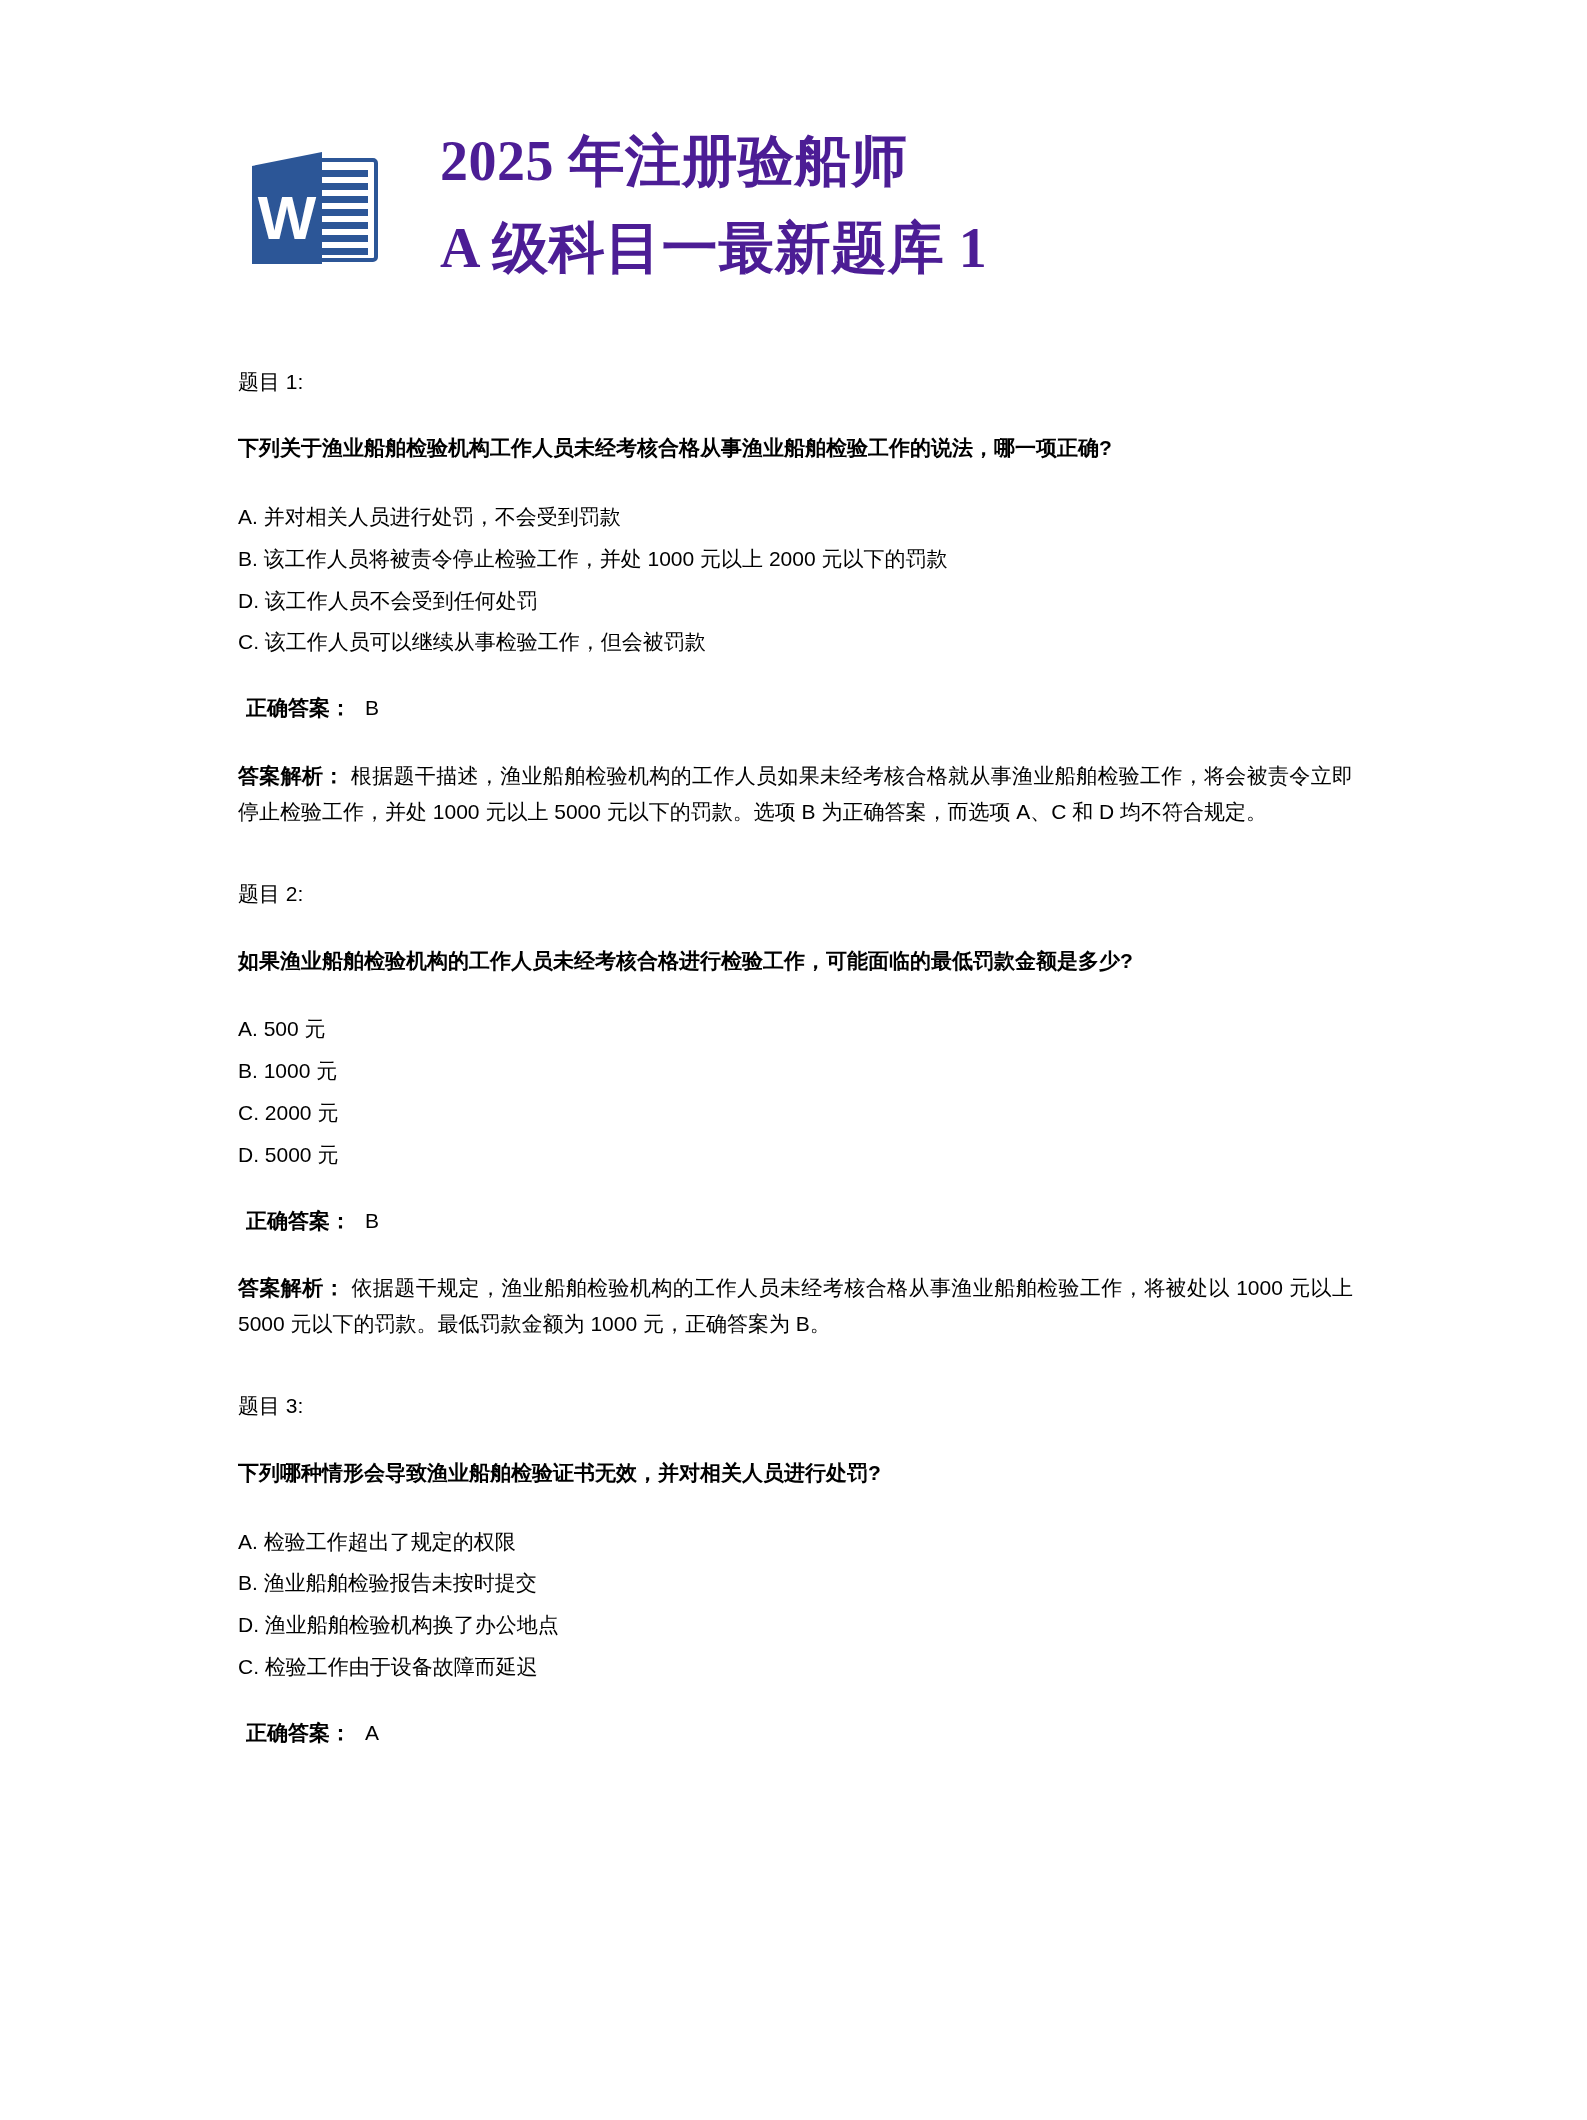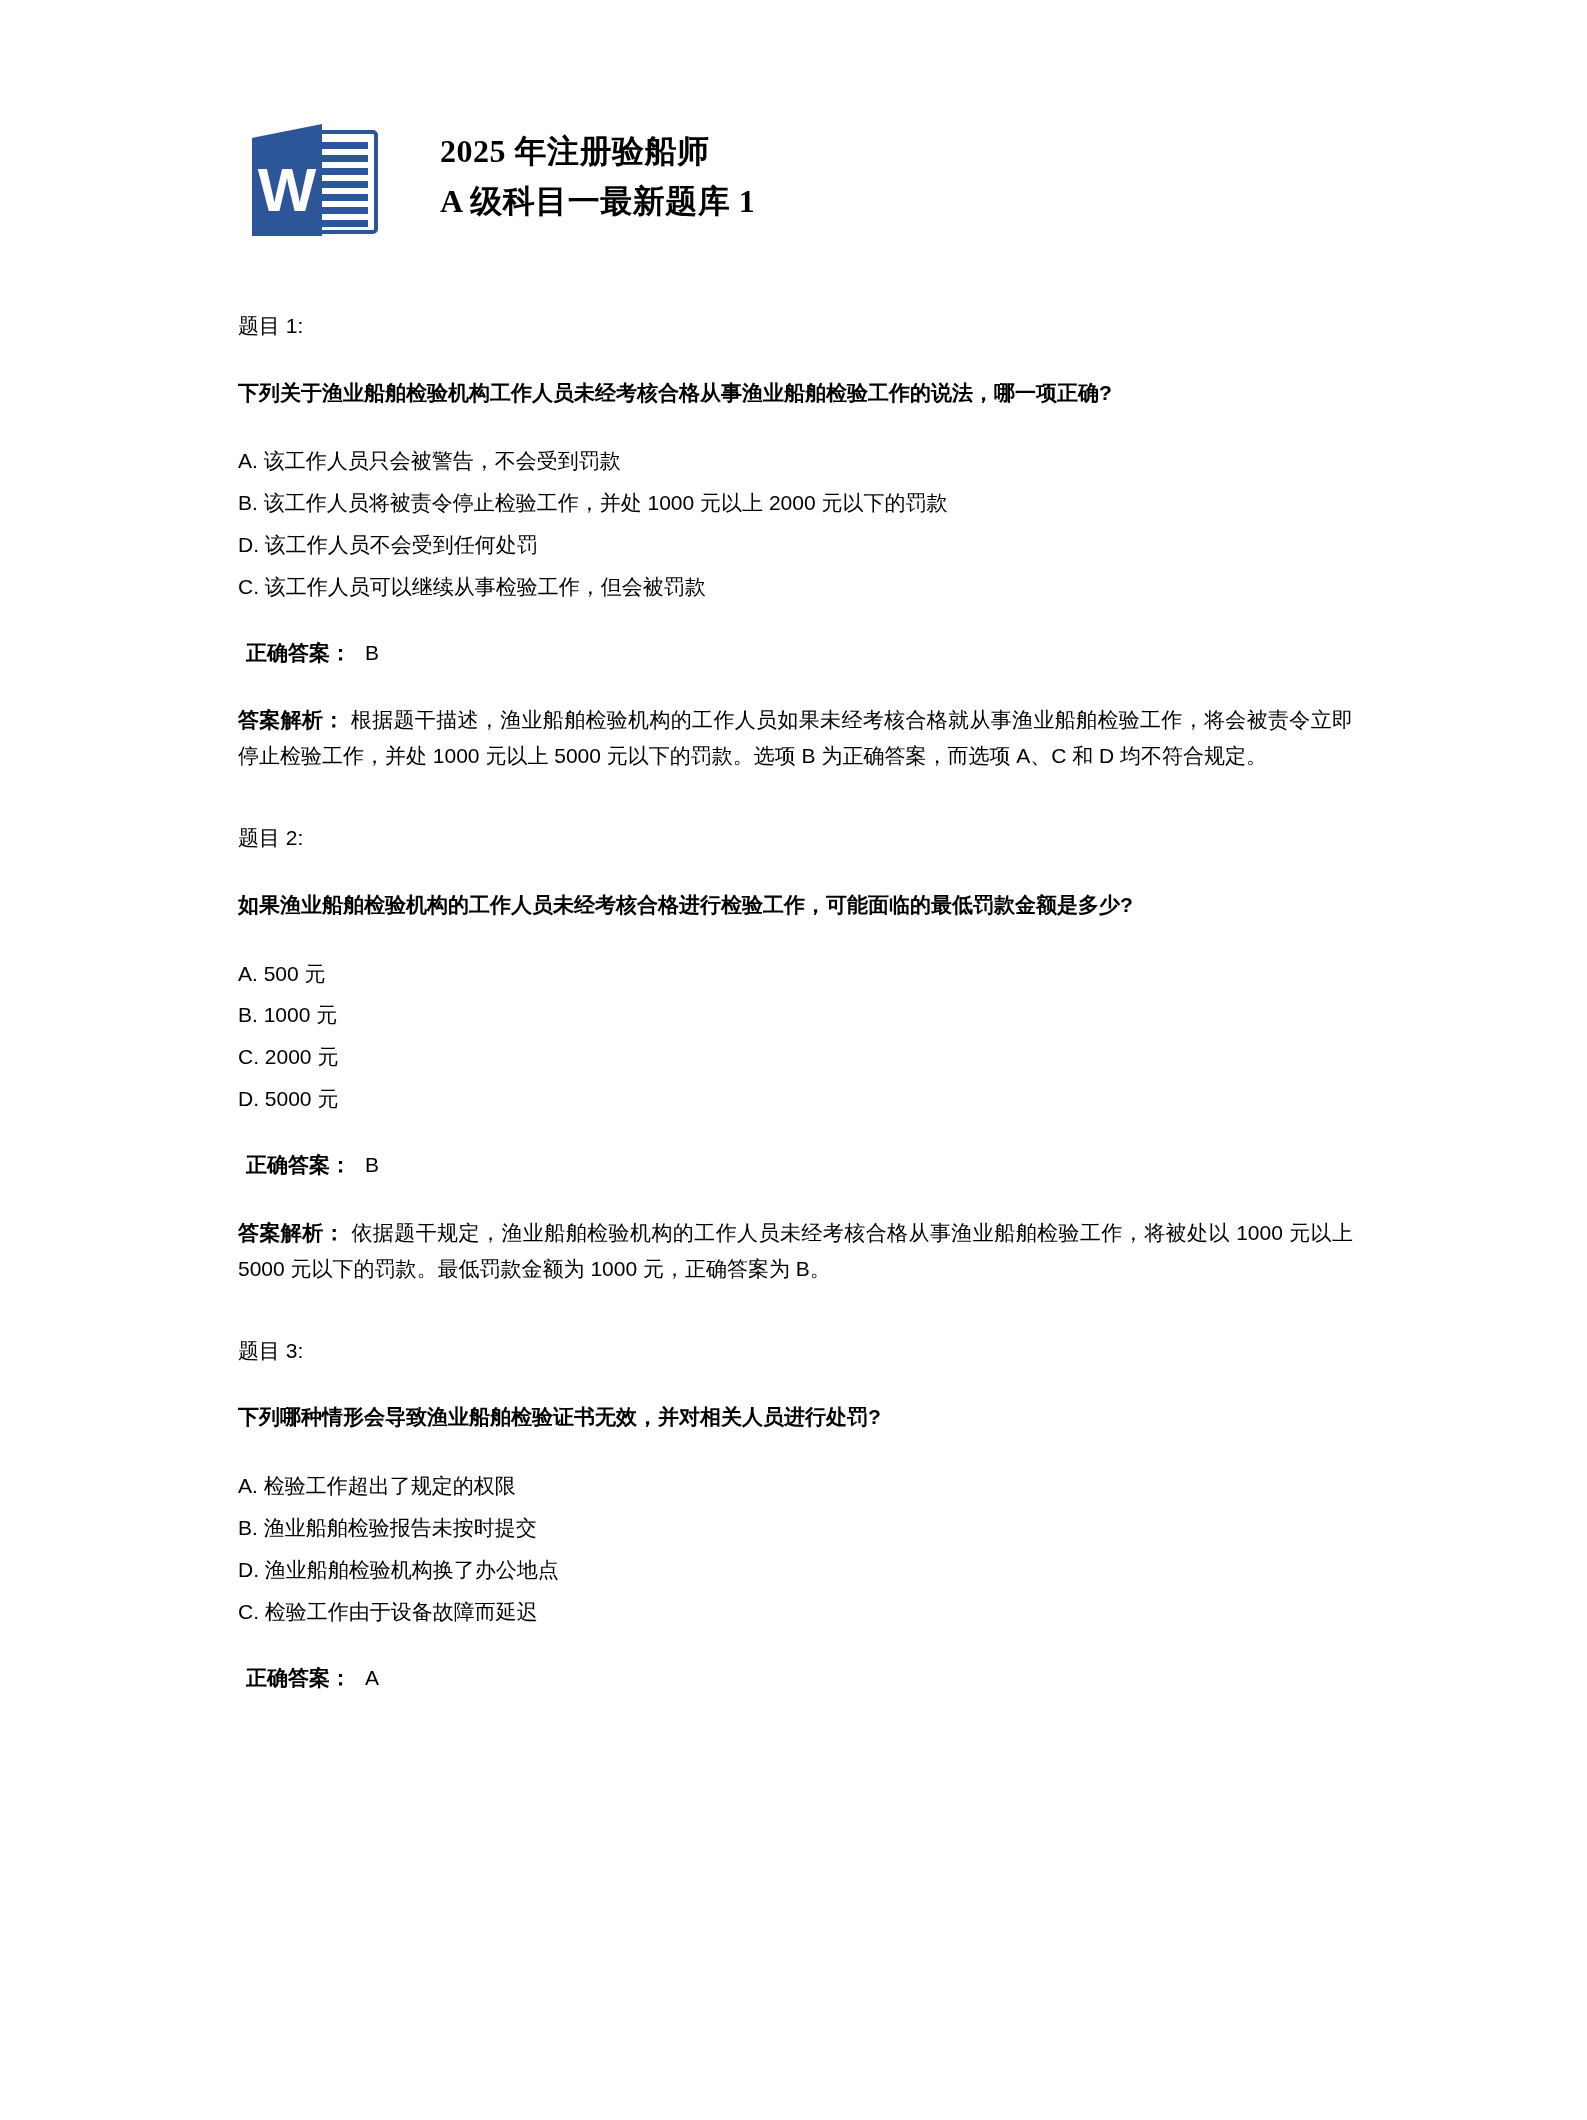--- a/index.html
+++ b/index.html
@@ -40,25 +40,25 @@
     flex: 0 0 132px;
     margin-left: 10px;
   }
   .word-icon svg { display: block; width: 132px; height: 118px; }
 
   .title-block {
     margin-left: 60px;
     flex: 1 1 auto;
   }
   .title-line {
-    font-size: 32px;
+    font-size: 56px;
     font-weight: bold;
     line-height: 1.55;
     letter-spacing: 0.5px;
-    color: #000000;
+    color: #4c1d95;
     white-space: nowrap;
     font-family: "Liberation Serif", "DejaVu Serif", serif;
   }
 
   
   .body-area {
     margin-top: 74px;
   }
   .q-label {
     font-size: 21px;
@@ -131,21 +131,21 @@
         <div class="title-line">A 级科目一最新题库 1</div>
       </div>
     </div>
 
     <div class="body-area">
 
       <div class="block">
         <div class="q-label">题目 1:</div>
         <div class="q-stem">下列关于渔业船舶检验机构工作人员未经考核合格从事渔业船舶检验工作的说法，哪一项正确?</div>
         <div class="options">
-          <div class="option">A. 该工作人员只会被警告，不会受到罚款</div>
+          <div class="option">A. 并对相关人员进行处罚，不会受到罚款</div>
           <div class="option">B. 该工作人员将被责令停止检验工作，并处 1000 元以上 2000 元以下的罚款</div>
           <div class="option">D. 该工作人员不会受到任何处罚</div>
           <div class="option">C. 该工作人员可以继续从事检验工作，但会被罚款</div>
         </div>
         <div class="answer-row">
           <span class="lbl">正确答案：</span><span class="val">B</span>
         </div>
         <div class="explain">
           <span class="lbl">答案解析：</span>&nbsp;<span class="txt">根据题干描述，渔业船舶检验机构的工作人员如果未经考核合格就从事渔业船舶检验工作，将会被责令立即停止检验工作，并处 1000 元以上 5000 元以下的罚款。选项 B 为正确答案，而选项 A、C 和 D 均不符合规定。</span>
         </div>

